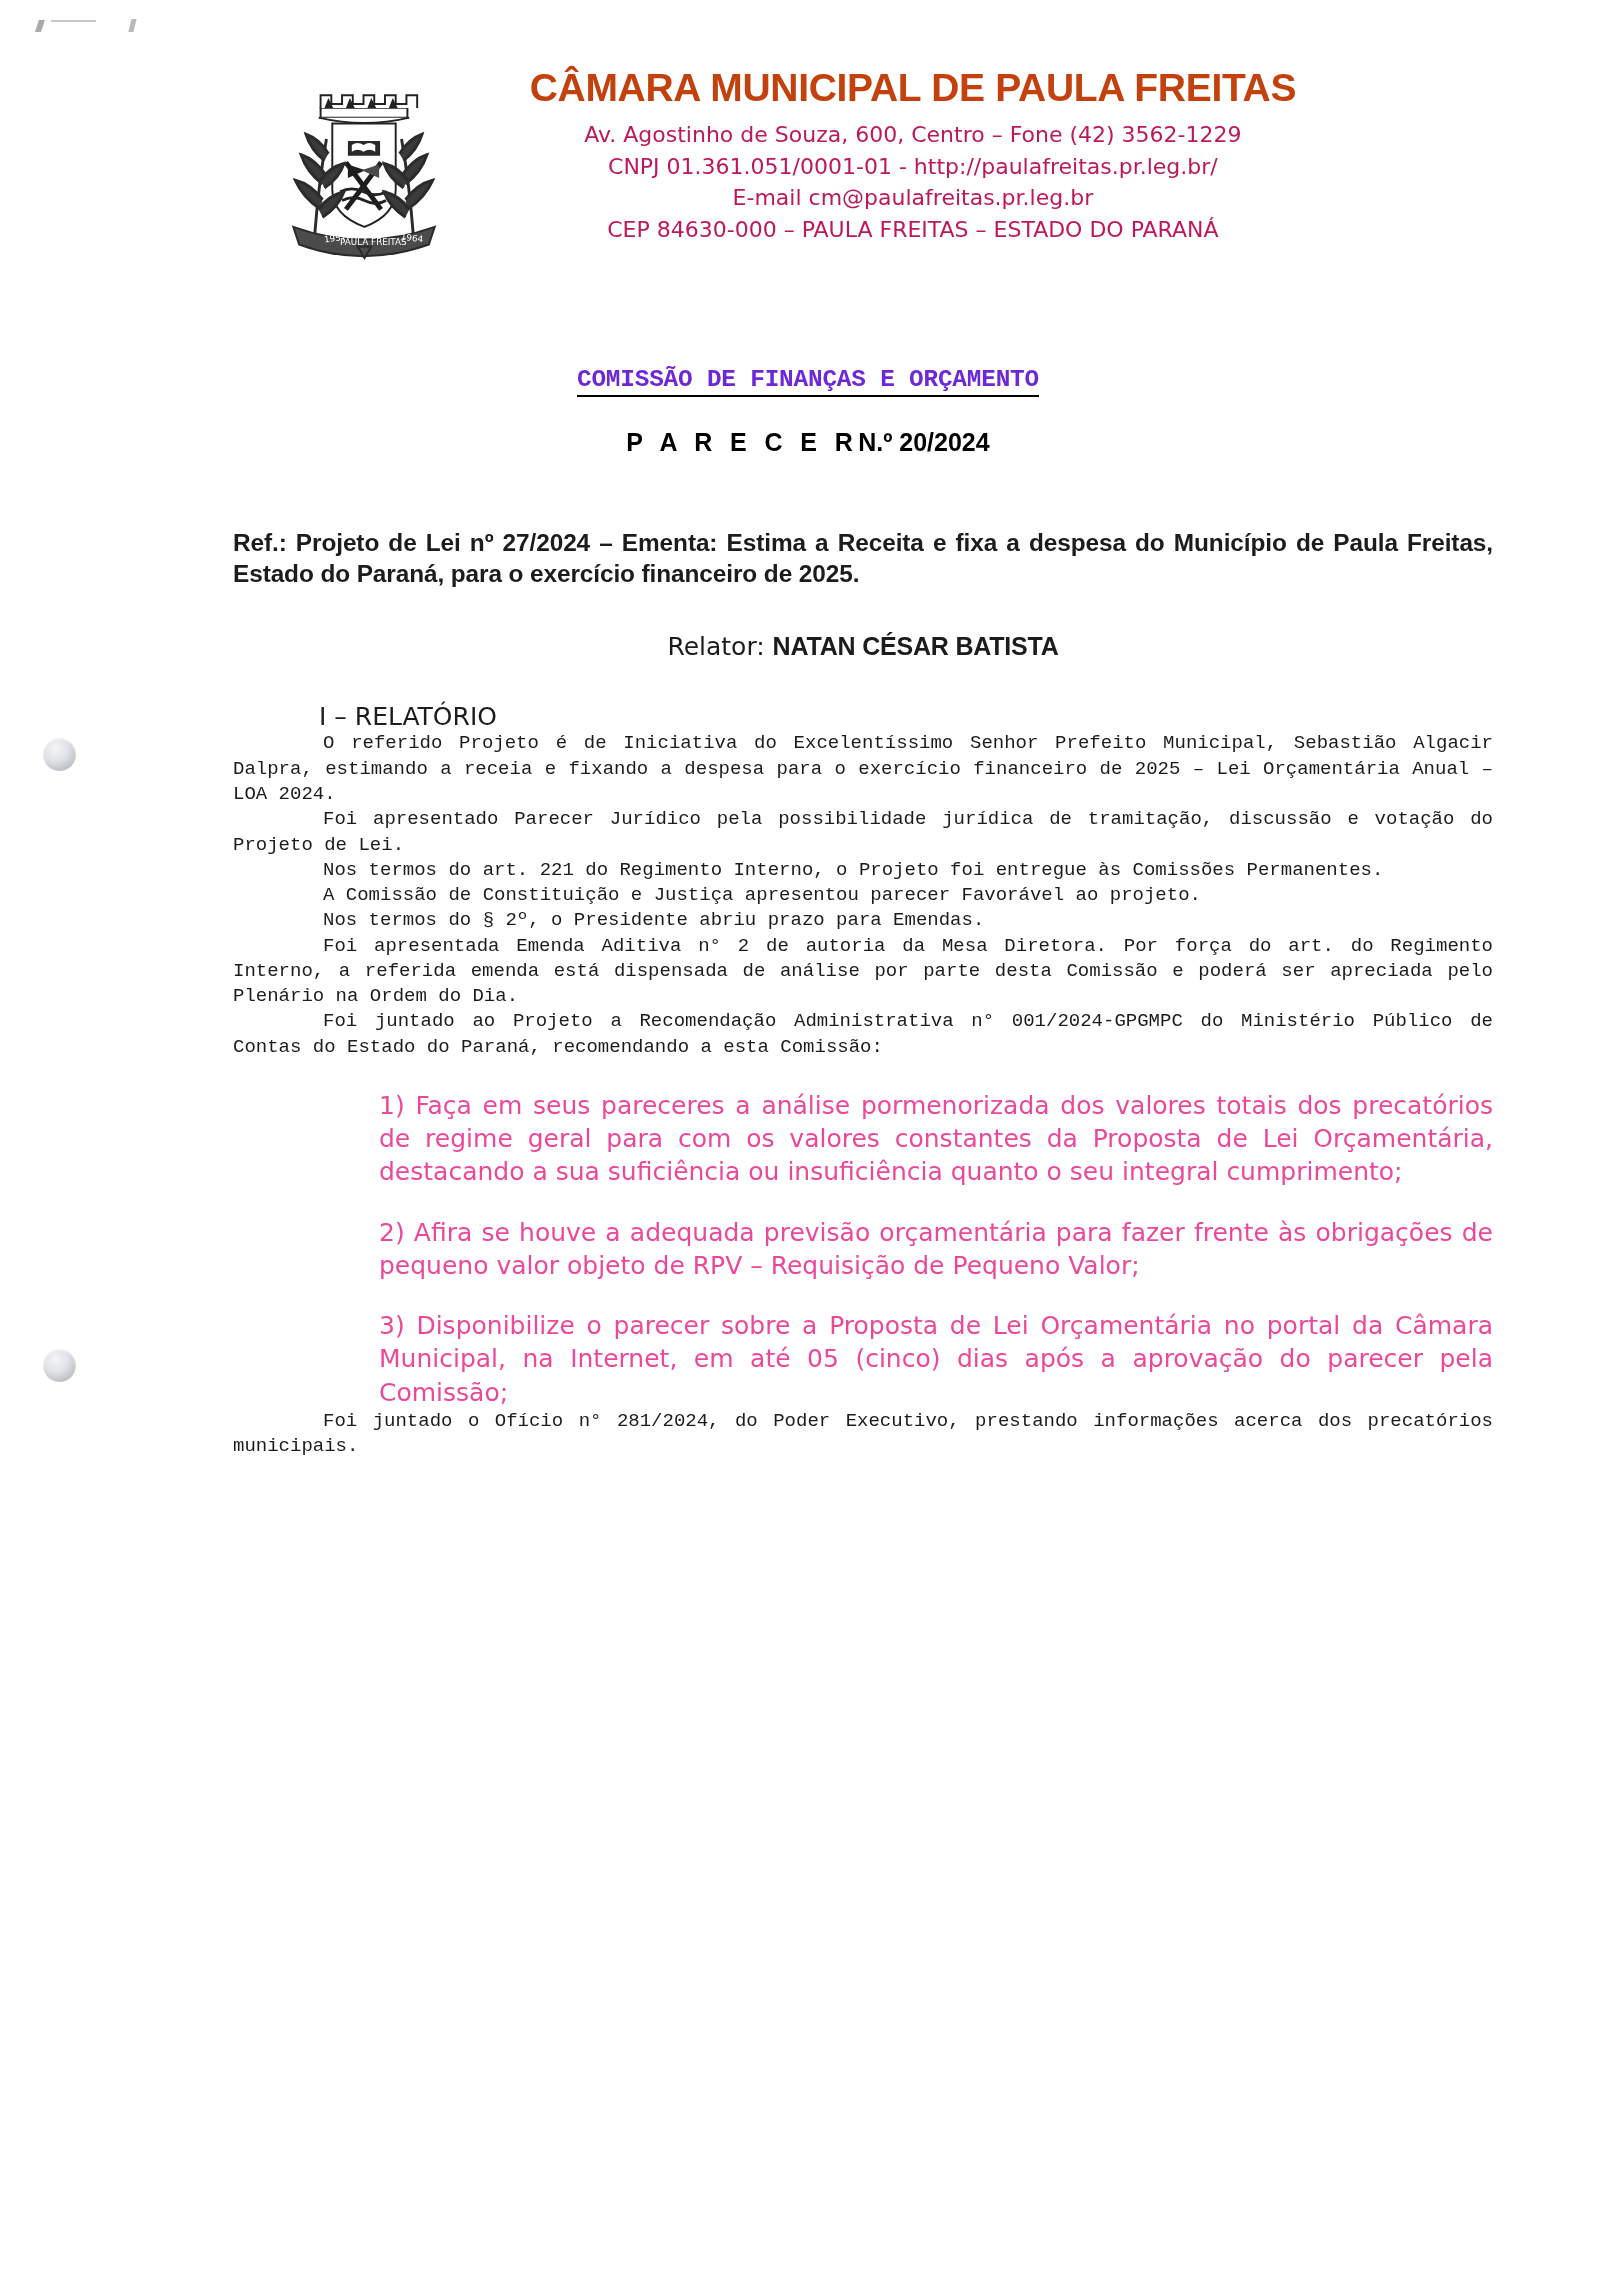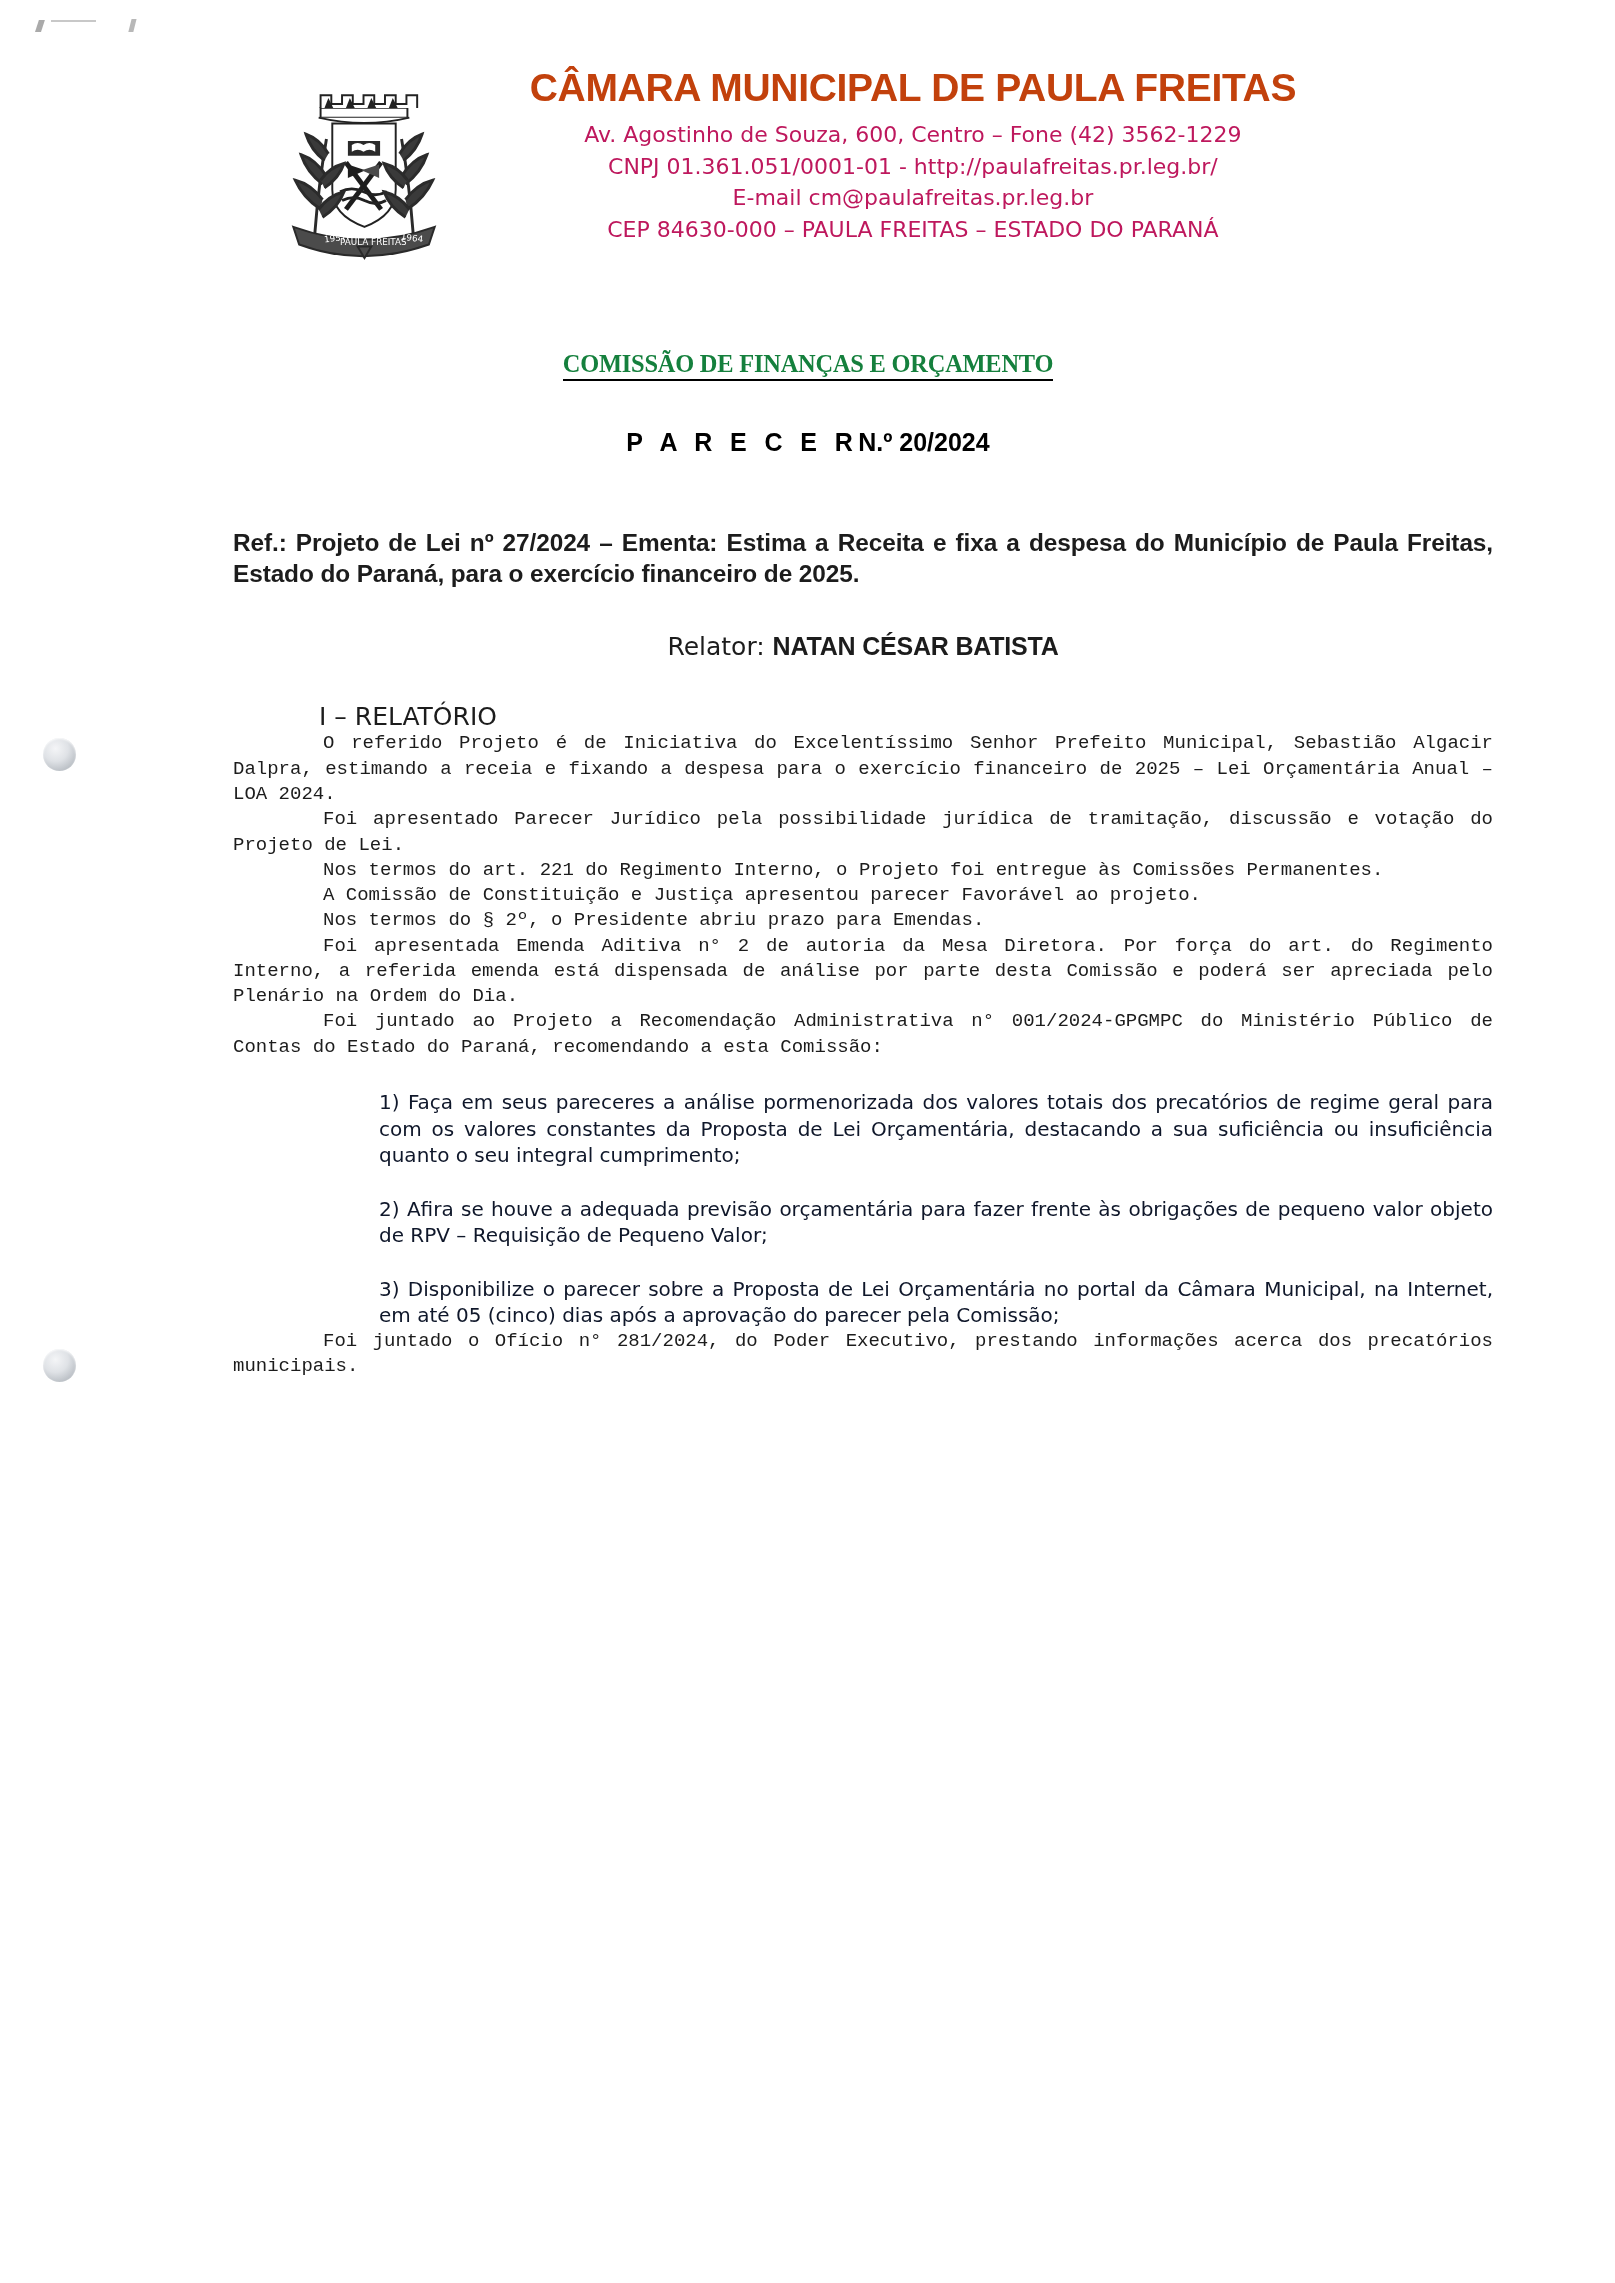--- a/index.html
+++ b/index.html
@@ -111,26 +111,26 @@
   }
   .org-lines { margin-top: 9.8px; }
 
   
   .section-center {
     position: absolute;
     width: 1616px;
     text-align: center;
   }
   .commission-title {
-    top: 350px;
-    font-family: Liberation Serif, serif;
+    top: 366px;
+    font-family: Liberation Mono, monospace;
     font-weight: bold;
     font-size: 24.4px;
     letter-spacing: -0.2px;
-    color: #15803d;
+    color: #6d28d9;
   }
   .commission-title span {
     border-bottom: 2px solid #000;
     padding-bottom: 2px;
   }
   .parecer-title {
     top: 428px;
     font-family: "Liberation Sans", sans-serif;
     font-weight: bold;
     font-size: 25px;
@@ -188,23 +188,23 @@
 
   ol.recs {
     margin: 29px 0 0 0;
     padding: 0;
     list-style: none;
   }
   ol.recs li {
     margin: 0 0 27px 0;
     padding-left: 146px;
     font-family: "DejaVu Sans", sans-serif;
-    font-size: 20px;
+    font-size: 25px;
     line-height: 1.33;
-    color: #0f172a;
+    color: #ec4899;
     text-align: justify;
     text-justify: inter-word;
   }
   ol.recs li:last-child { margin-bottom: 0; }
 </style>
 </head>
 <body>
 
 <div class="page">
 

